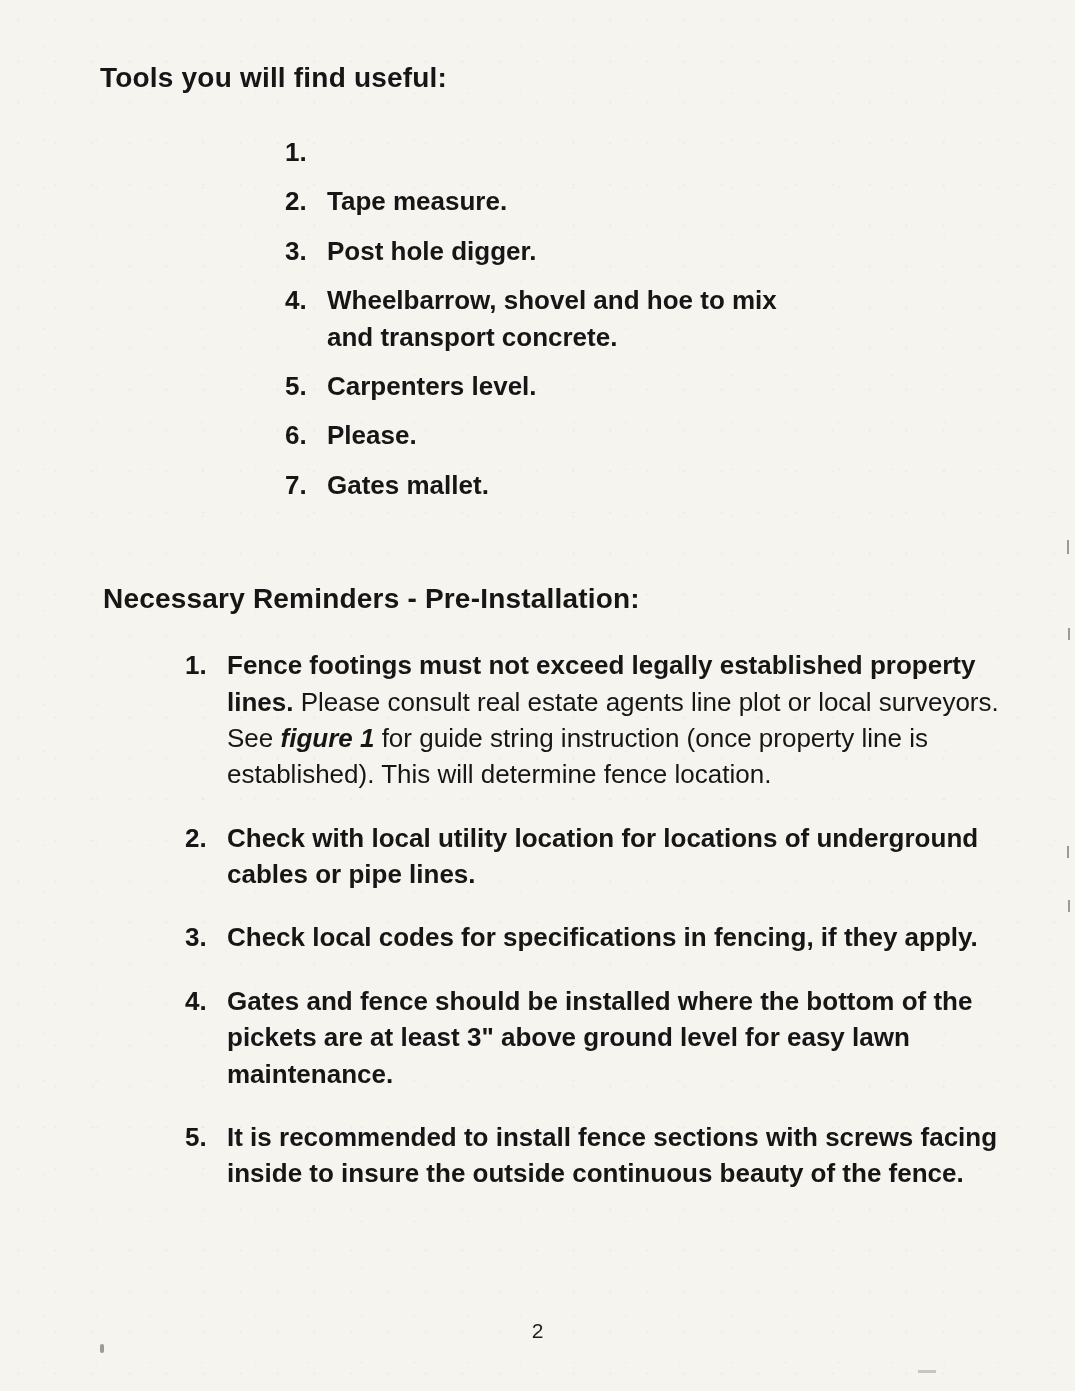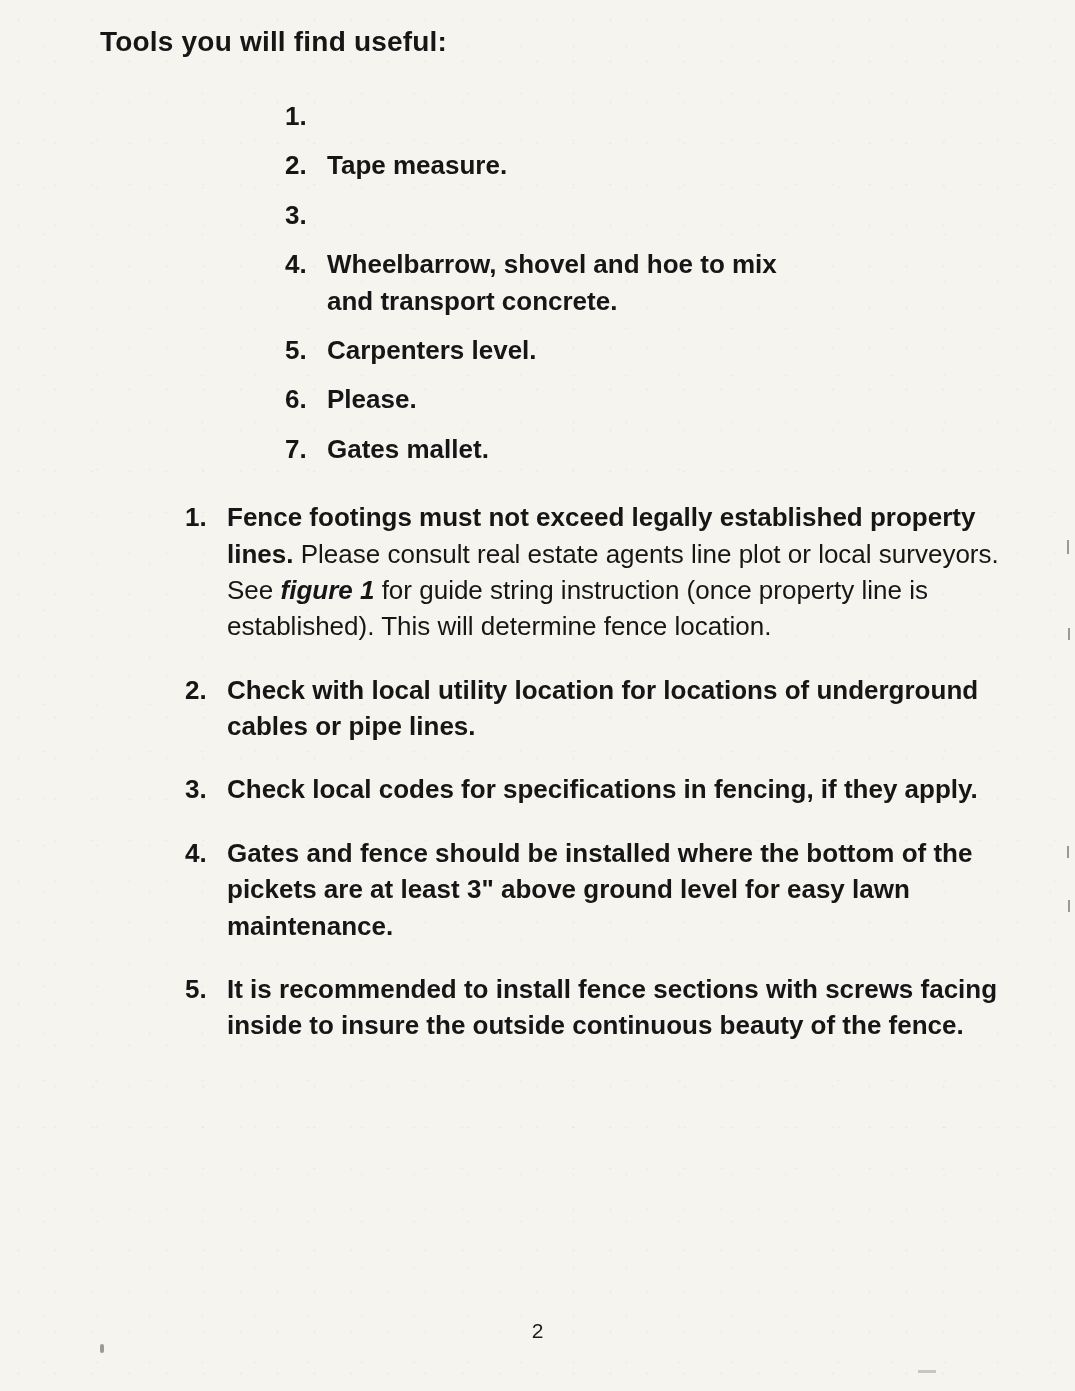--- a/index.html
+++ b/index.html
@@ -21,21 +21,21 @@
     font-family: "Liberation Sans", sans-serif;
     color: #161616;
     overflow: hidden;
   }
   .heading {
     font-size: 28px;
     font-weight: 700;
     margin: 0;
     letter-spacing: 0.2px;
   }
-  .heading.h1pos { padding-top: 26px; margin-left: 100px; }
+  .heading.h1pos { padding-top: 62px; margin-left: 100px; }
   .heading.h2pos { margin-top: 80px; margin-left: 103px; }
 
   .list { }
   .list1 { margin: 40px 0 0 285px; }
   .list2 { margin: 32px 0 0 185px; }
 
   .list-item {
     display: flex;
     align-items: flex-start;
     font-size: 26px;
@@ -90,39 +90,41 @@
   <div class="list list1">
       <div class="list-item">
         <span class="num">1.</span>
       </div>
       <div class="list-item">
         <span class="num">2.</span>
         <div class="item-text"><span class="seg bold">Tape measure.</span></div>
       </div>
       <div class="list-item">
         <span class="num">3.</span>
+        <div class="item-text"><span class="seg bold">Post hole digger.</span></div>
       </div>
       <div class="list-item">
         <span class="num">4.</span>
         <div class="item-text"><span class="seg bold">Wheelbarrow, shovel and hoe to mix and transport concrete.</span></div>
       </div>
       <div class="list-item">
         <span class="num">5.</span>
         <div class="item-text"><span class="seg bold">Carpenters level.</span></div>
       </div>
       <div class="list-item">
         <span class="num">6.</span>
         <div class="item-text"><span class="seg bold">Please.</span></div>
       </div>
       <div class="list-item">
         <span class="num">7.</span>
         <div class="item-text"><span class="seg bold">Gates mallet.</span></div>
       </div>
     </div>
 
+  <h2 class="heading h2pos">Necessary Reminders - Pre-Installation:</h2>
 
   <div class="list list2">
       <div class="list-item">
         <span class="num">1.</span>
         <div class="item-text"><span class="seg bold">Fence footings must not exceed legally established property lines. </span><span class="seg regular">Please consult real estate agents line plot or local surveyors.  See </span><span class="seg bold-italic">figure 1</span><span class="seg regular"> for guide string instruction (once property line is established). This will determine fence location.</span></div>
       </div>
       <div class="list-item">
         <span class="num">2.</span>
         <div class="item-text"><span class="seg bold">Check with local utility location for locations of underground cables or pipe lines.</span></div>
       </div>

